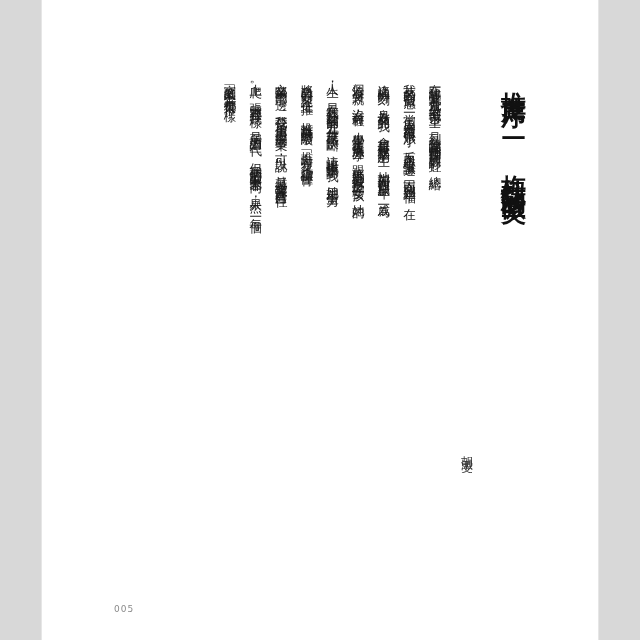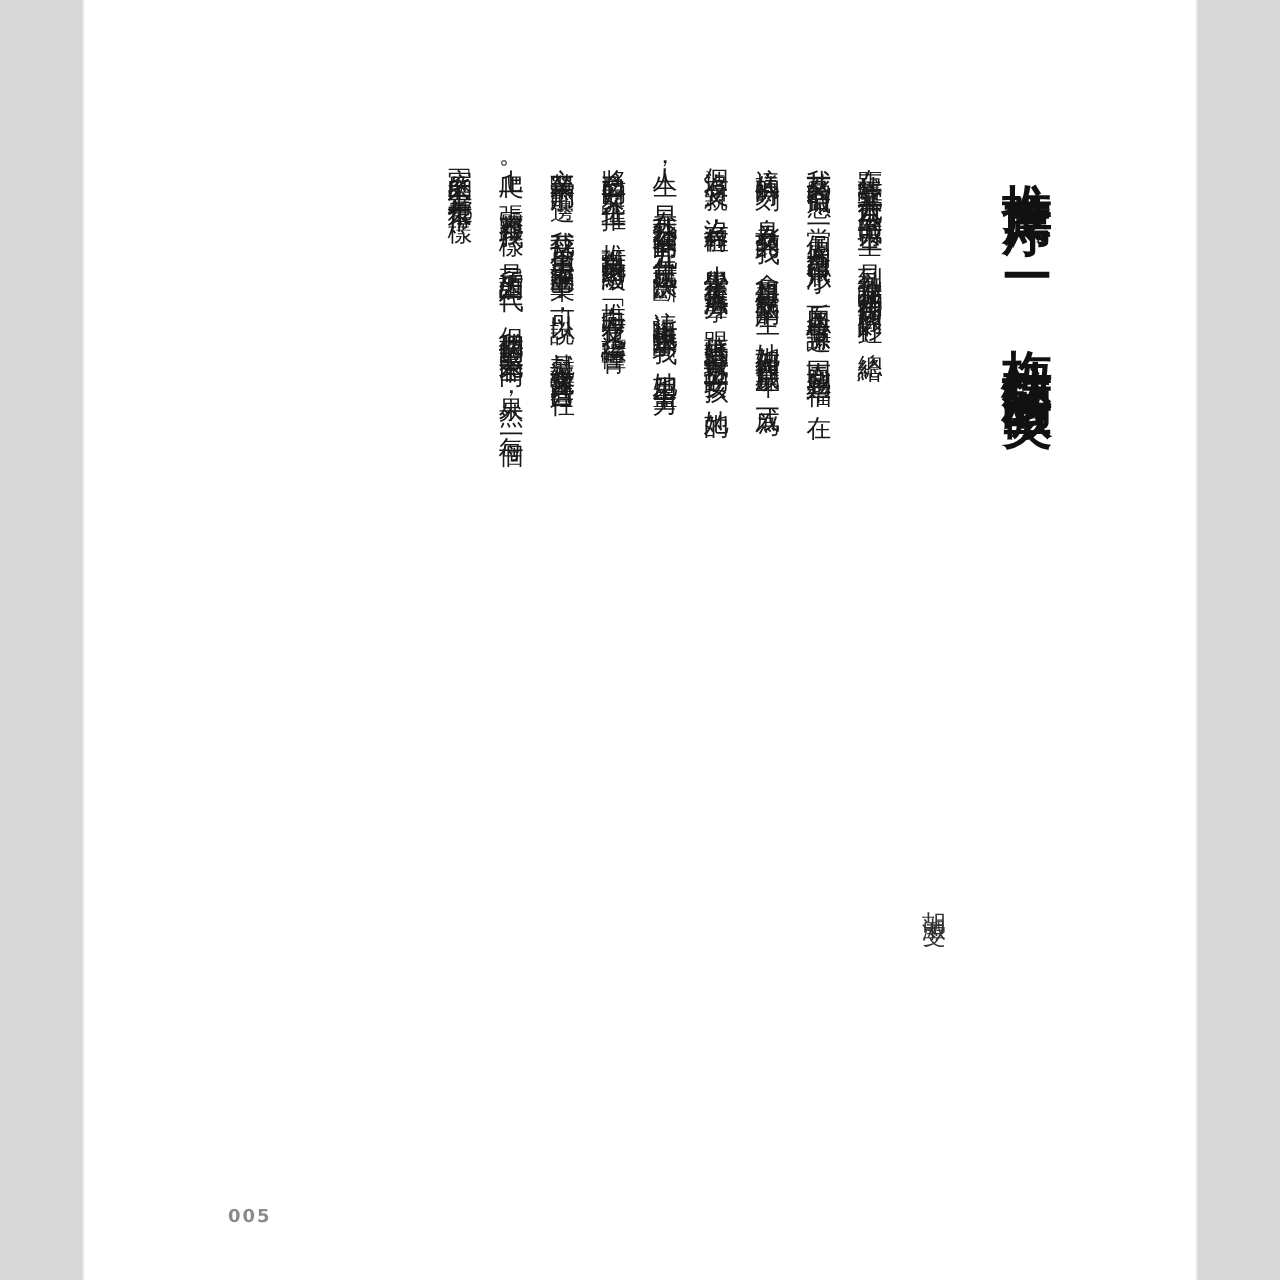--- a/index.html
+++ b/index.html
@@ -81,21 +81,20 @@
     white-space: pre-wrap;
   }
   .page-number {
     position: absolute;
     left: 72px;
     bottom: 26px;
     font-family: "DejaVu Sans", sans-serif;
     font-size: 9px;
     letter-spacing: 1px;
     color: #8a8a8a;
-    font-weight: bold;
   }
 </style>
 </head>
 <body>
 
 <div class="page">
   <div class="content">
 
     <div class="title-col">推薦序——梅杜莎的微笑</div>
 

